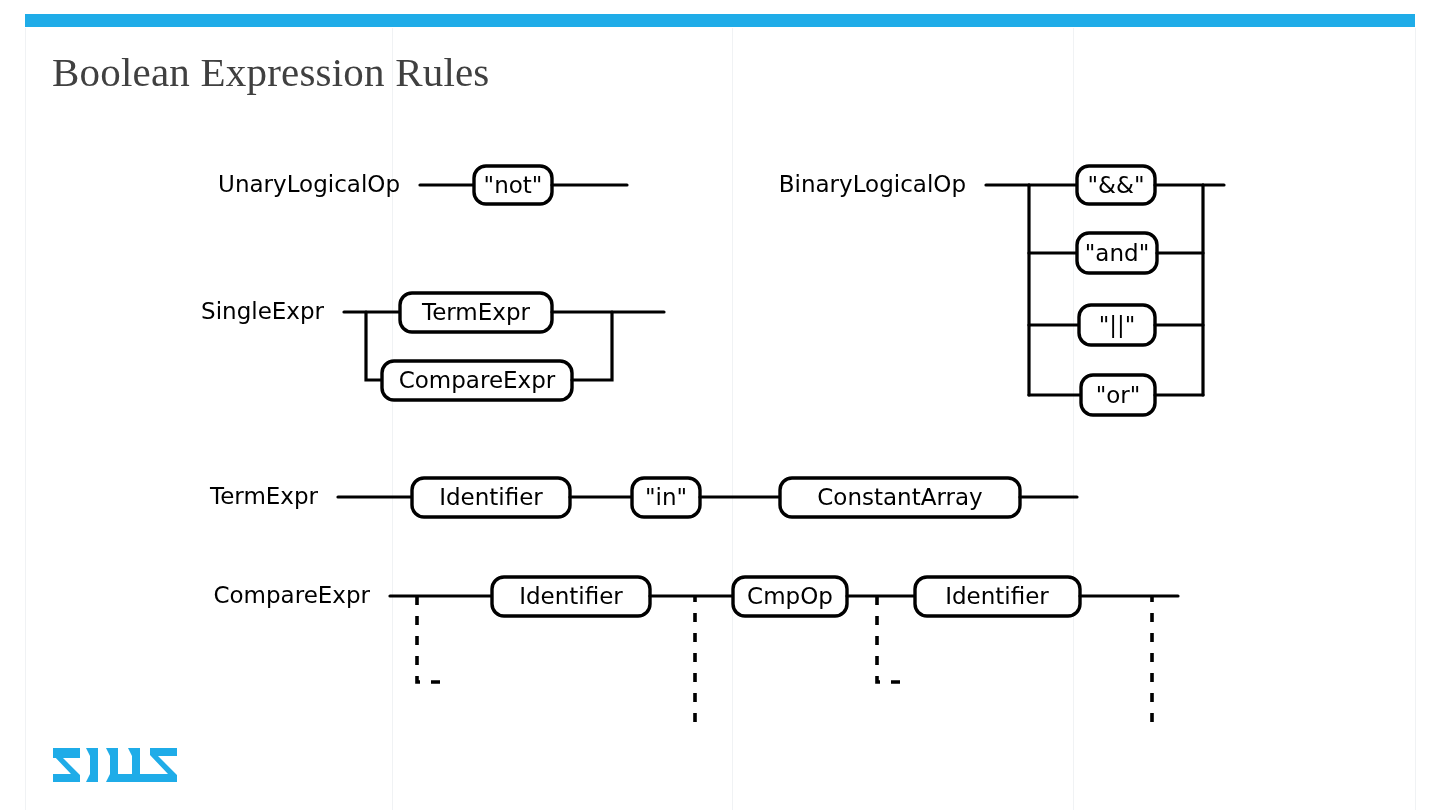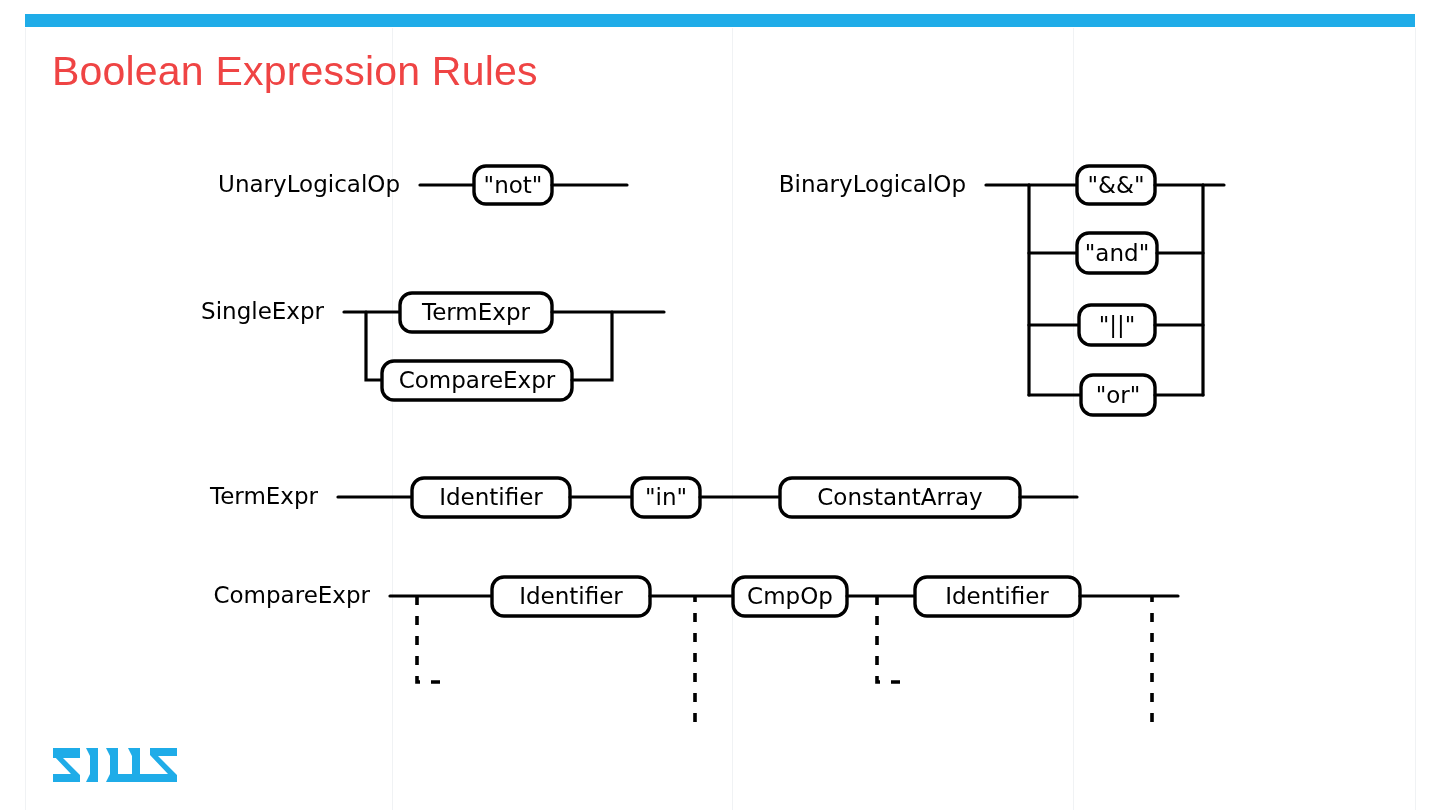--- a/index.html
+++ b/index.html
@@ -30,24 +30,24 @@
     left: 25px;
     top: 14px;
     width: 1390px;
     height: 13px;
     background: #1FACE8;
   }
   .slide-title {
     position: absolute;
     left: 52px;
     top: 48px;
-    font-family: Liberation Sans, sans-serif;
+    font-family: Liberation Serif, serif;
     font-size: 41px;
     font-weight: 400;
-    color: #ef4444;
+    color: #404040;
     letter-spacing: 0.2px;
     white-space: nowrap;
   }
   .diagram-wrap {
     position: absolute;
     left: 0;
     top: 125px;
     width: 1440px;
     height: 600px;
   }

